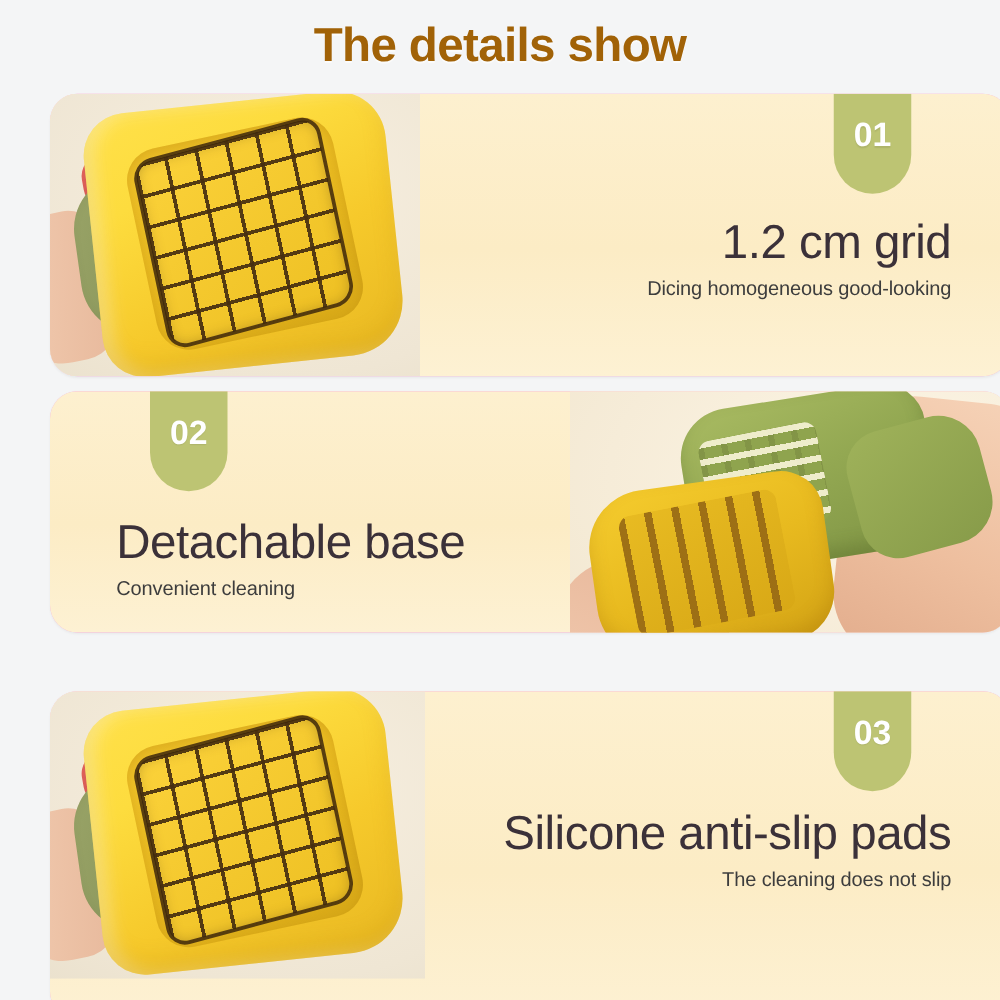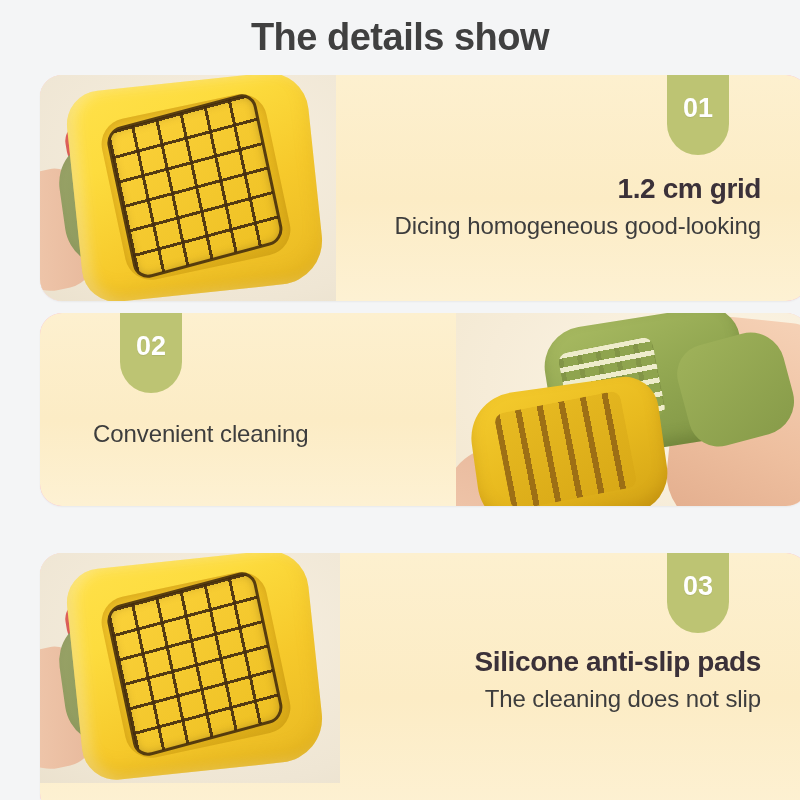--- a/index.html
+++ b/index.html
@@ -26,21 +26,21 @@
   
   .title {
     position: absolute;
     left: 0;
     top: 16px;
     width: 800px;
     text-align: center;
     font-size: 38px;
     font-weight: bold;
     letter-spacing: -0.5px;
-    color: #404040;
+    color: #a16207;
     text-shadow: 0 1px 0 rgba(255,255,255,0.6);
   }
 
   
   .panel {
     position: absolute;
     left: 16px;
     width: 768px;
     background: #f9a8d4;
     border-radius: 22px;
@@ -80,28 +80,28 @@
     letter-spacing: 0px;
     text-shadow: 0 1px 1px rgba(0,0,0,0.08);
   }
   .badge-right { right: 79px; }
   .badge-left  { left: 80px; }
   .badge-r3    { right: 79px; }
 
   
   .textblock { position: absolute; }
   .headline {
-    font-size: 28px;
-    font-weight: bold;
+    font-size: 38px;
+    font-weight: normal;
     color: #3b3139;
     letter-spacing: -0.4px;
     white-space: nowrap;
   }
   .subline {
-    font-size: 24px;
+    font-size: 16px;
     color: #3d3d3d;
     letter-spacing: -0.1px;
     white-space: nowrap;
     margin-top: 7px;
   }
 
   .tb-1 { right: 47px; top: 98px;  text-align: right; }
   .tb-2 { left: 53px;  top: 100px; text-align: left; }
   .tb-3 { right: 47px; top: 93px;  text-align: right; }
 
@@ -330,20 +330,21 @@
         <div class="p2-yellow">
           <div class="p2-yellow-blades"></div>
         </div>
         <div class="p2-dot"></div>
       </div>
     </div>
 
     <div class="badge badge-left">02</div>
 
     <div class="textblock tb-2">
+      <div class="headline">Detachable base</div>
       <div class="subline">Convenient cleaning</div>
     </div>
   </div>
 
   <div class="panel panel-3">
 
     <div class="photo photo-3">
       <div class="pbg"></div>
       <div class="hand-left"></div>
       <div class="chopper">

